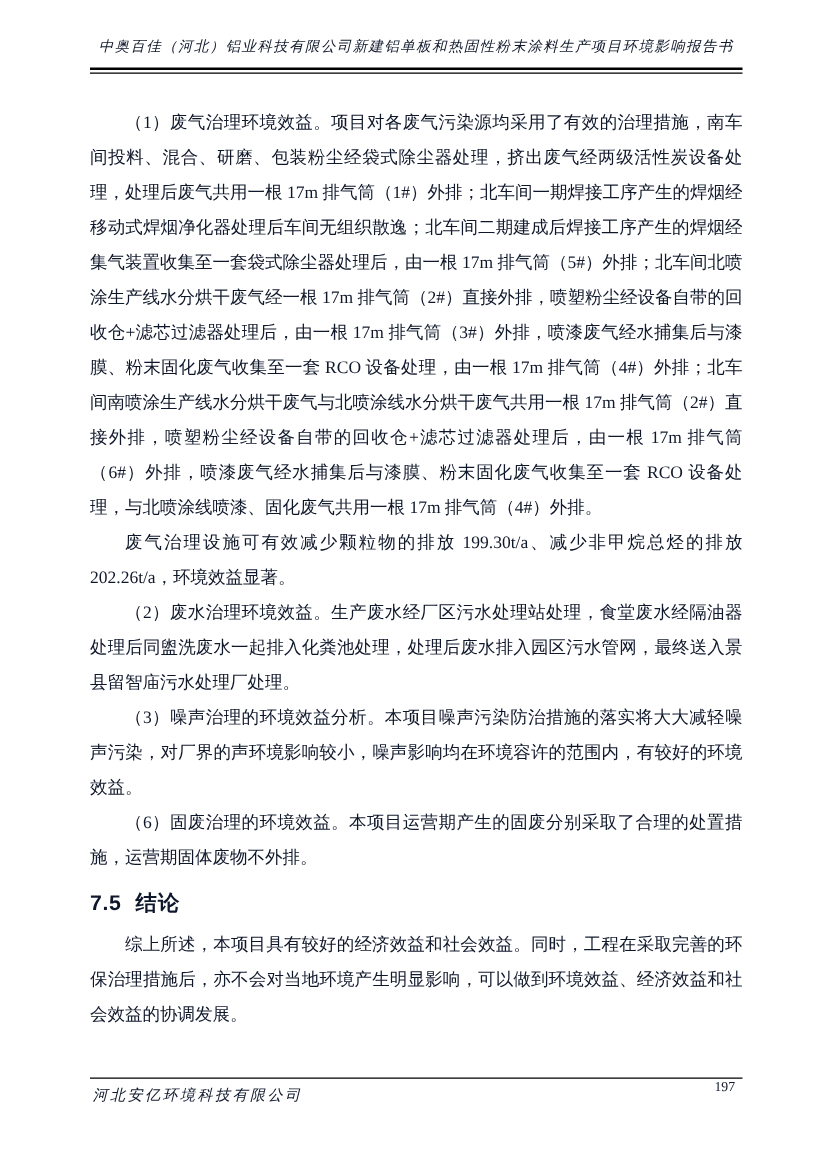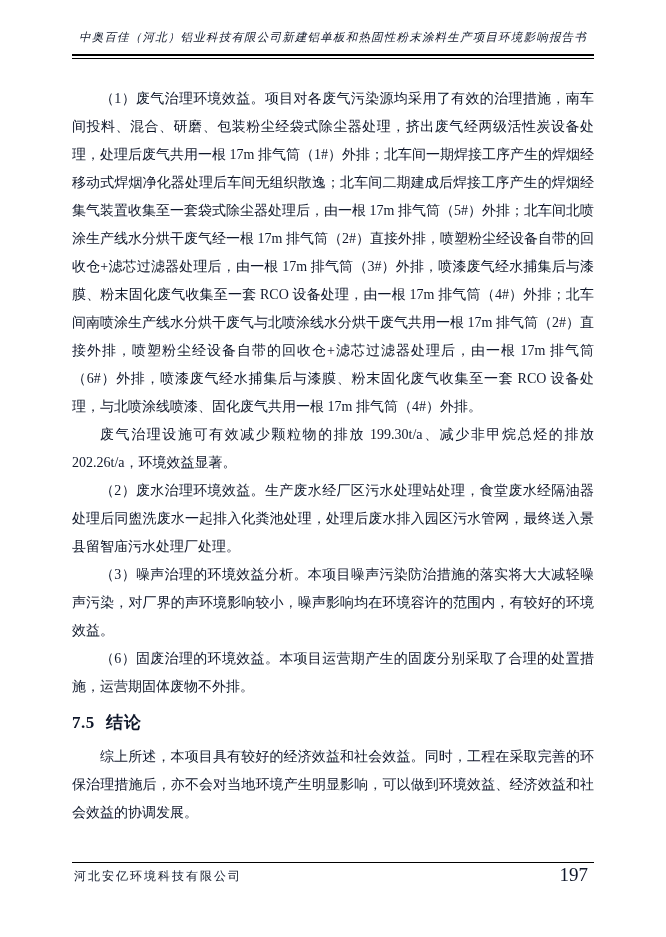--- a/index.html
+++ b/index.html
@@ -52,21 +52,21 @@
     text-indent: 2em;
   }
   .section-heading {
     margin: 7px 0 5px 0;
     font-size: 17px;
     line-height: 30px;
     font-weight: bold;
     text-indent: 0;
   }
   .section-heading .sec-no {
-    font-family: Liberation Serif, serif;
+    font-family: Liberation Sans, sans-serif;
     letter-spacing: 0.5px;
   }
   .section-heading .sec-title {
     font-family: Liberation Serif, serif;
     margin-left: 7px;
     letter-spacing: 1px;
   }
   
   .footer-rule {
     position: absolute;
@@ -74,26 +74,27 @@
     left: 72px;
     width: 522px;
     border-top: 1.2px solid #000000;
   }
   .footer-company {
     position: absolute;
     top: 868px;
     left: 74px;
     font-size: 12px;
     letter-spacing: 2px;
+    font-style: italic;
   }
   .footer-page-number {
     position: absolute;
     top: 864px;
     right: 78px;
-    font-size: 19px;
+    font-size: 11px;
     font-style: normal;
   }
 </style>
 </head>
 <body>
 
 <div class="page">
 
   <div class="header-title">中奥百佳（河北）铝业科技有限公司新建铝单板和热固性粉末涂料生产项目环境影响报告书</div>
 

